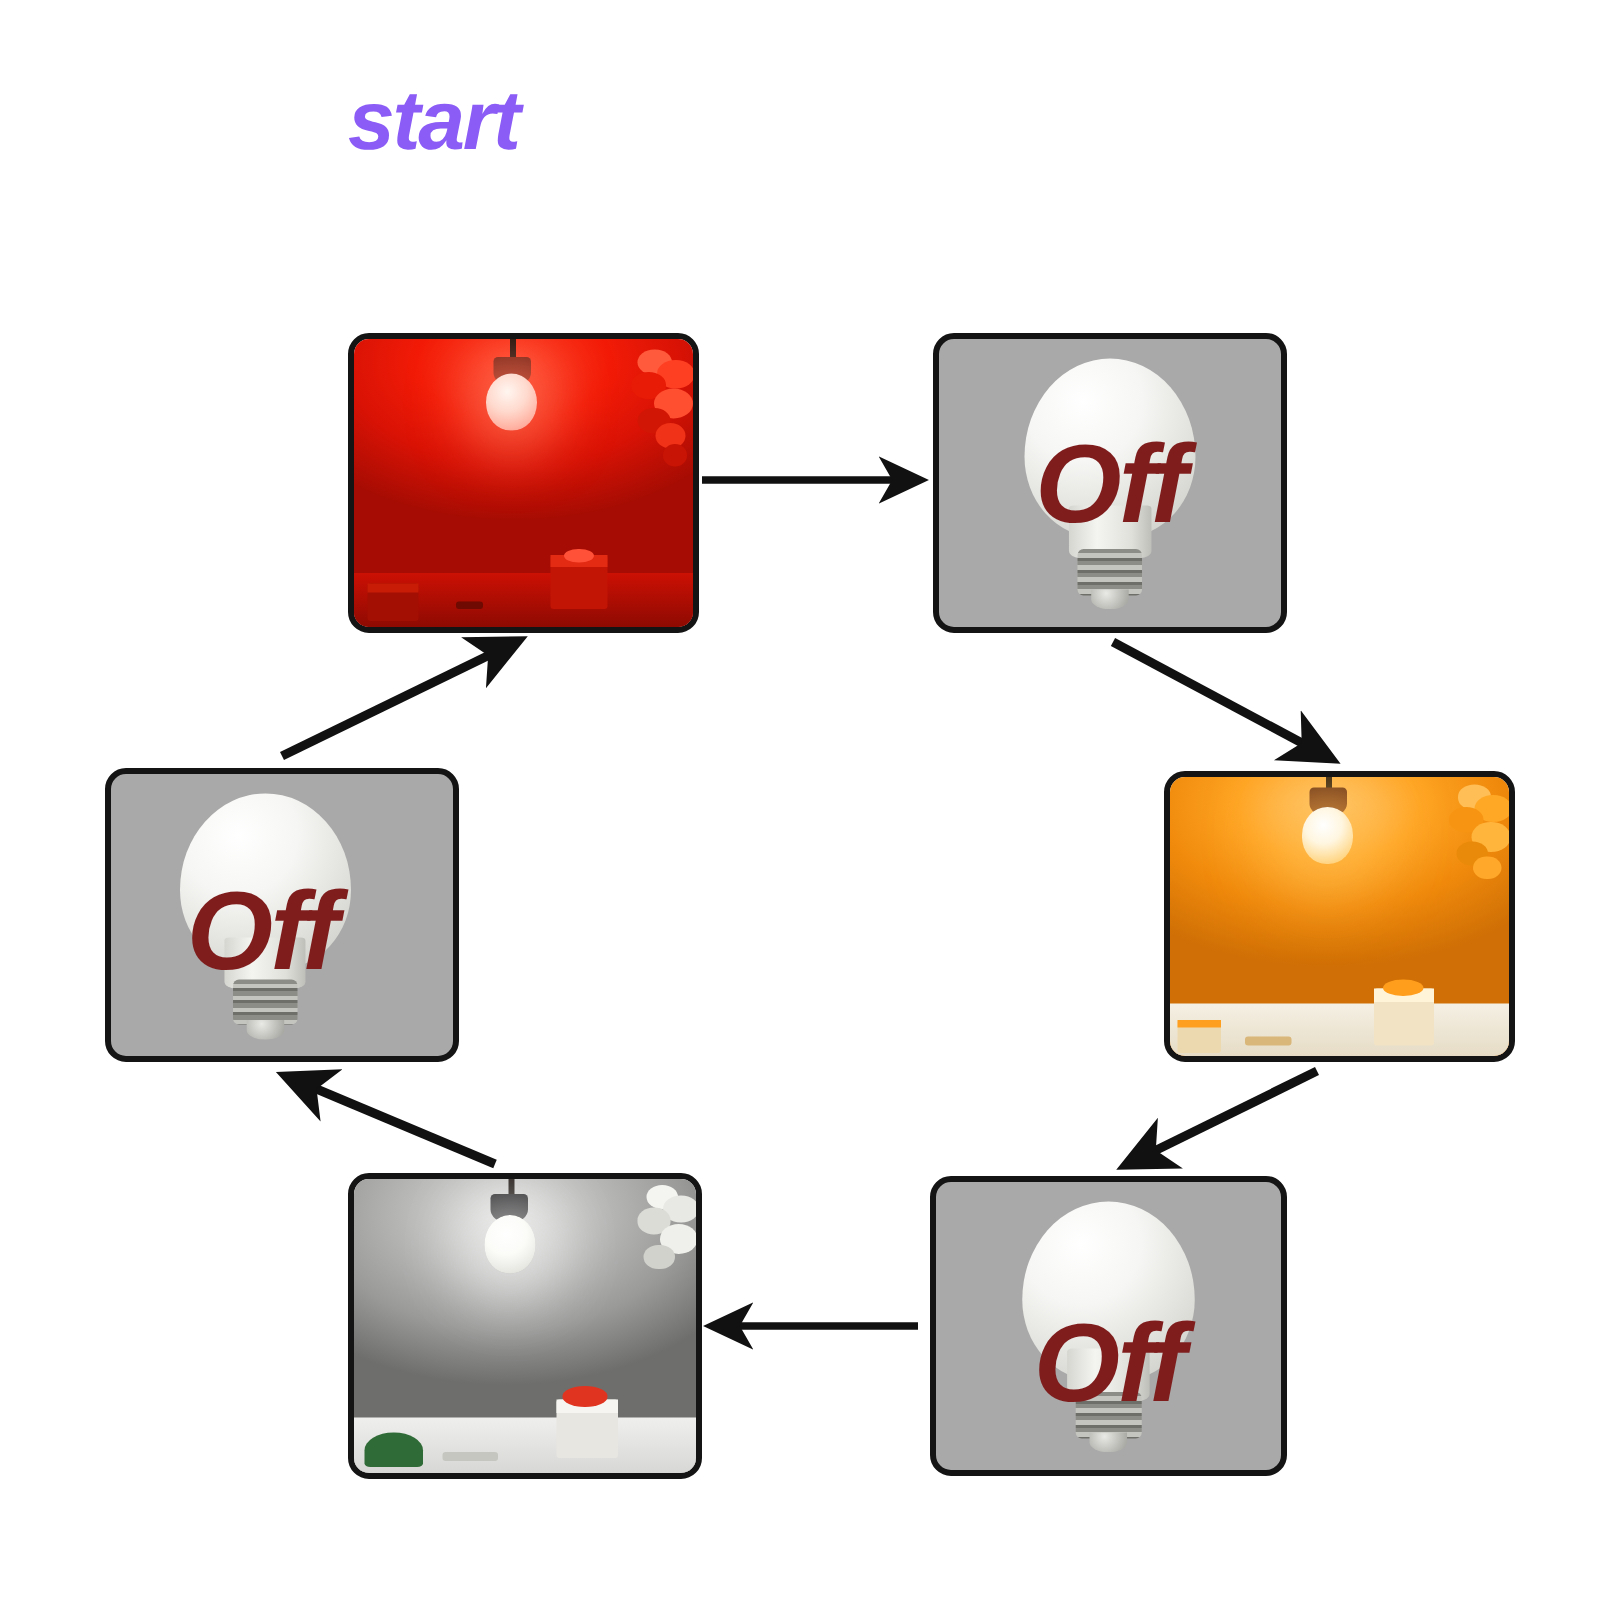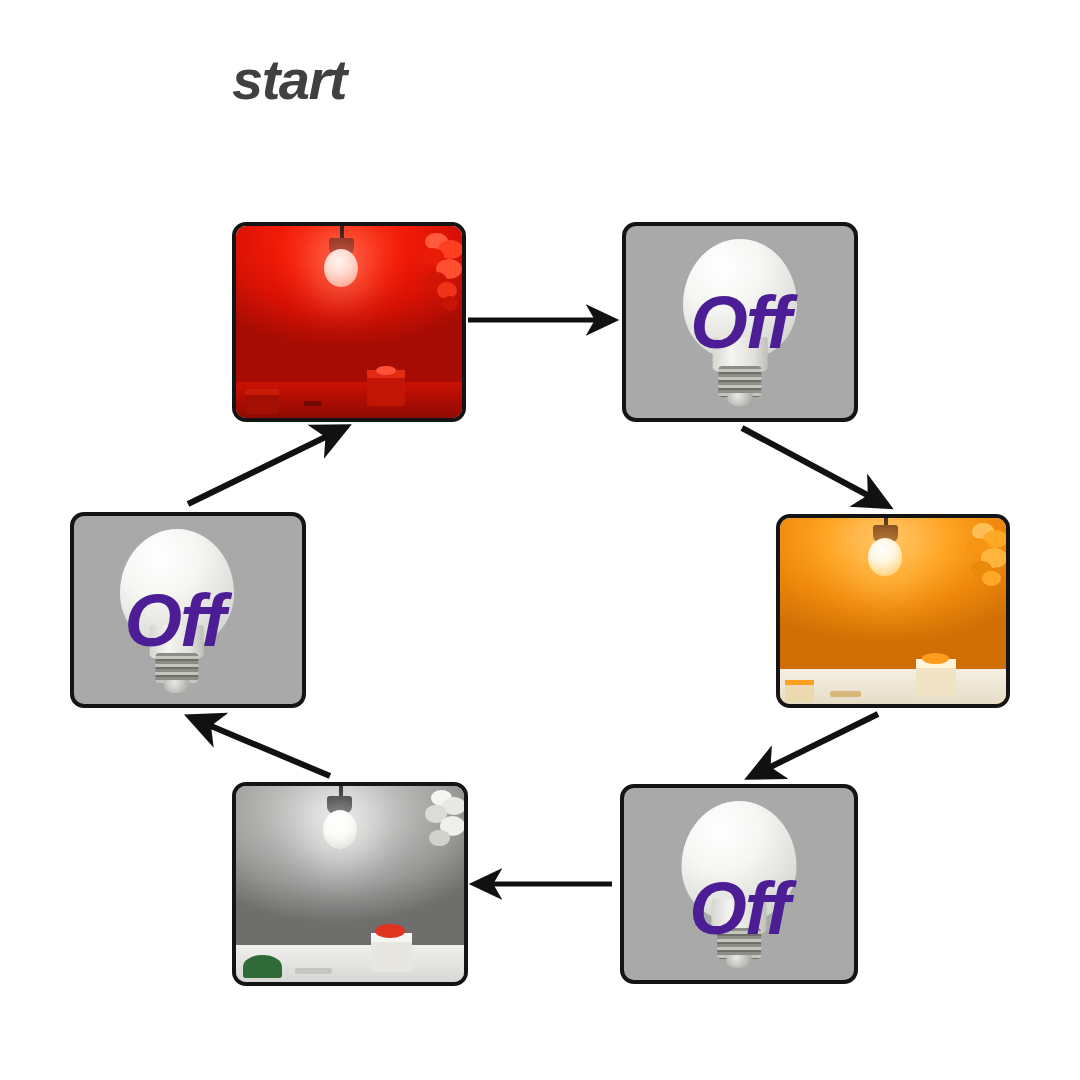--- a/index.html
+++ b/index.html
@@ -16,21 +16,21 @@
     background: #ffffff;
   }
 
   
   #header { position: absolute; left: 232px; top: 52px; width: 640px; }
   #title {
     font-size: 56px;
     font-weight: bold;
     font-style: italic;
     letter-spacing: -1.5px;
-    color: #404040;
+    color: #8b5cf6;
     line-height: 1.0;
     margin: 0 0 6px 0;
   }
   #subtitle {
     font-size: 29px;
     font-style: italic;
     color: #111111;
     line-height: 1.28;
     margin: 0;
     letter-spacing: -0.3px;
@@ -160,21 +160,21 @@
     border-radius: 0 0 48% 48%;
     background: radial-gradient(circle at 40% 20%, #e9e9e5, #9d9d98);
   }
   .off-label {
     position: absolute;
     left: 0; right: 0;
     text-align: center;
     font-size: 74px;
     font-weight: bold;
     font-style: italic;
-    color: #4c1d95;
+    color: #7f1d1d;
     letter-spacing: -2px;
     line-height: 1;
   }
 
   
   #node-red    { left: 232px; top: 222px; width: 234px; height: 200px; }
   #node-off-1  { left: 622px; top: 222px; width: 236px; height: 200px; }
   #node-amber  { left: 776px; top: 514px; width: 234px; height: 194px; }
   #node-off-2  { left: 620px; top: 784px; width: 238px; height: 200px; }
   #node-white  { left: 232px; top: 782px; width: 236px; height: 204px; }

